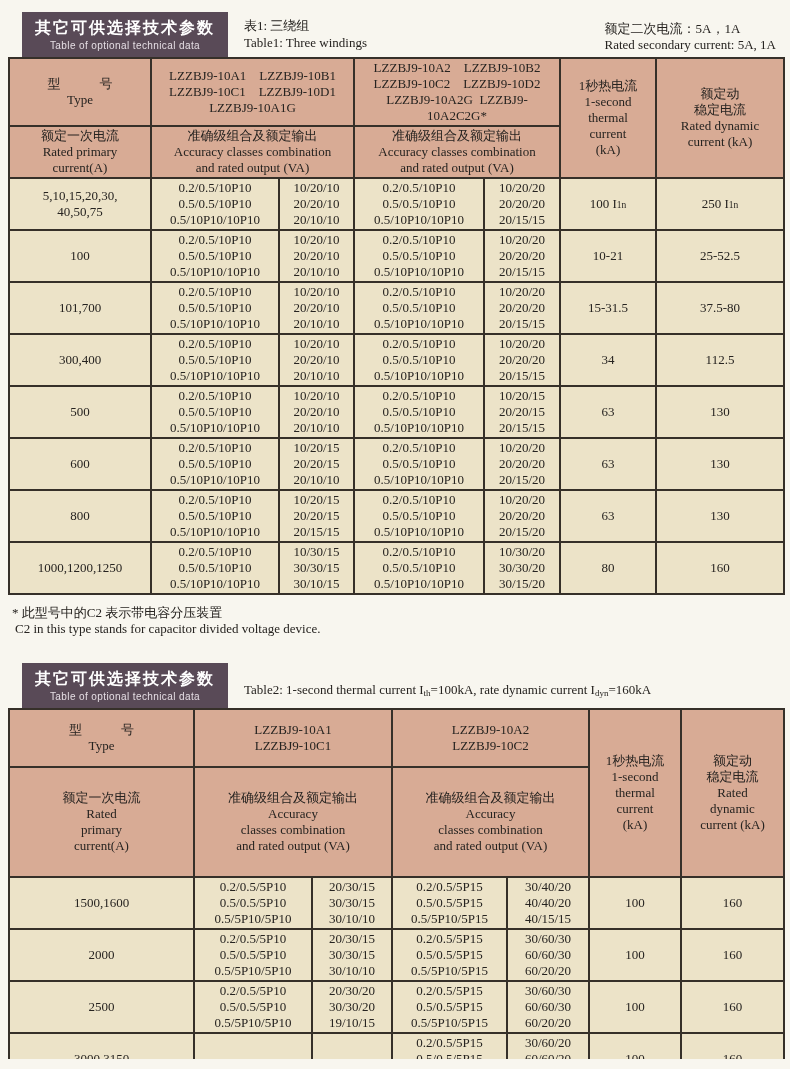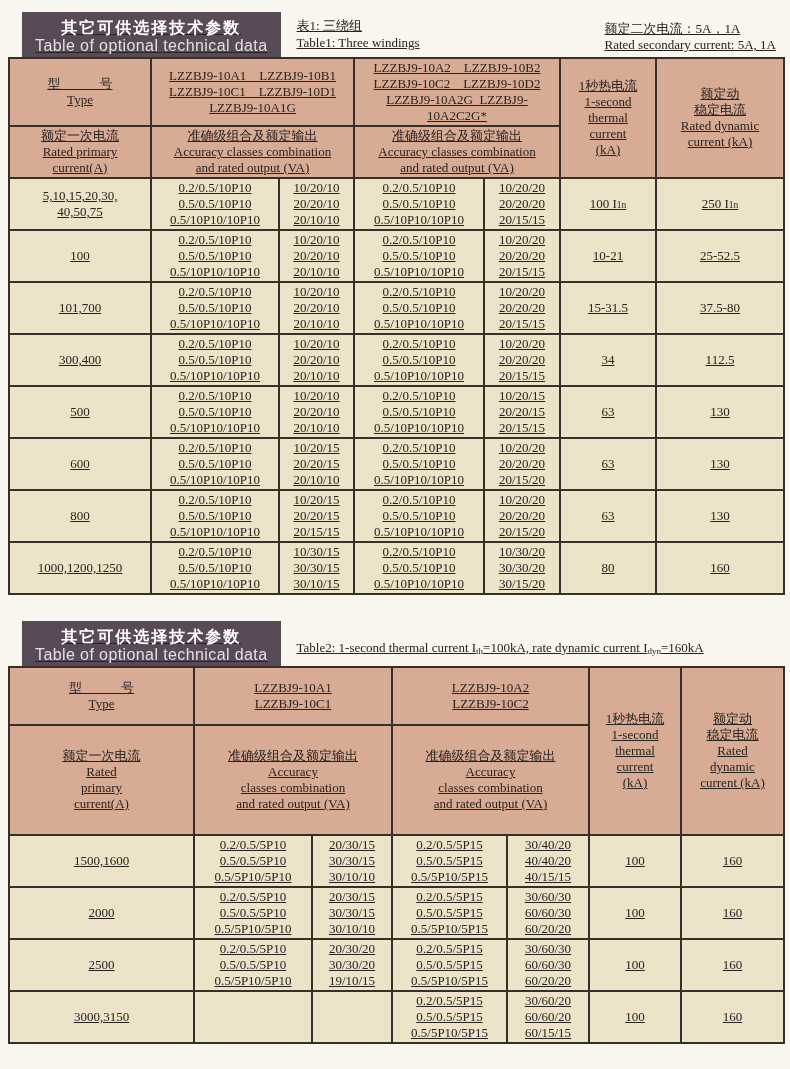--- a/index.html
+++ b/index.html
@@ -2,26 +2,26 @@
 <html><head>
 <meta charset="utf-8">
 <style>
   :root{
     --page:#f8f6ef; --hdr:#d8ab95; --cell:#ece3c8; --badge:#594a57;
     --border:#363029; --ink:#262320;
   }
   html,body{margin:0;padding:0;}
   body{width:790px;background:var(--page);}
   .page{position:relative;width:790px;height:1059px;background:var(--page);overflow:hidden;
-        font-family:"Liberation Serif","DejaVu Serif",serif;color:var(--ink);text-decoration:underline;}
+        font-family:"Liberation Serif","DejaVu Serif",serif;color:var(--ink);}
   .sec-head{display:flex;align-items:flex-end;padding:12px 8px 0 22px;}
   .badge{background:var(--badge);color:#fff;text-align:center;padding:6px 13px 5px;
          font-family:"Liberation Sans","DejaVu Sans",sans-serif;}
   .badge-zh{font-size:16px;font-weight:bold;letter-spacing:2px;line-height:20px;}
-  .badge-en{font-size:16px;color:#e5dee4;letter-spacing:.4px;line-height:13px;margin-top:1px;}
+  .badge-en{font-size:10px;color:#e5dee4;letter-spacing:.4px;line-height:13px;margin-top:1px;}
   .cap{margin-left:16px;margin-bottom:6px;font-size:13px;line-height:17px;}
   .note{margin-left:auto;margin-right:6px;margin-bottom:4px;font-size:13px;line-height:16px;}
   .csub{font-size:9px;vertical-align:-2px;}
   .usub{font-size:9.5px;}
   table.t{border-collapse:collapse;table-layout:fixed;margin-left:8px;margin-top:0;
           font-size:13px;background:var(--cell);}
   .t th,.t td{border:2px solid var(--border);text-align:center;vertical-align:middle;
               white-space:pre-line;line-height:16px;padding:1px 2px;font-weight:normal;}
   .t thead th{background:var(--hdr);}
   .t tbody td{background:var(--cell);}
@@ -231,20 +231,24 @@
 0.5/10P10/10P10</td>
         <td>10/30/20
 30/30/20
 30/15/20</td>
         <td>80</td>
         <td>160</td>
       </tr>
     </tbody>
   </table>
 
+  <div class="footnote">
+    <div>* 此型号中的C2 表示带电容分压装置</div>
+    <div class="en">C2 in this type stands for capacitor divided voltage device.</div>
+  </div>
 
   <div class="sec-head second">
     <div class="badge">
       <div class="badge-zh">其它可供选择技术参数</div>
       <div class="badge-en">Table of optional technical data</div>
     </div>
     <div class="cap">
       <div><span>Table2: 1-second thermal current I</span><span class="csub">th</span><span>=100kA, rate dynamic current I</span><span class="csub">dyn</span><span>=160kA</span></div>
     </div>
   </div>

